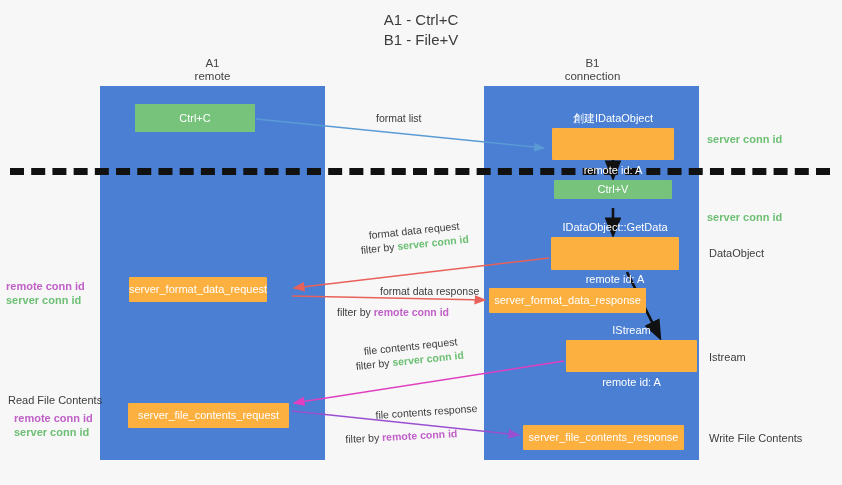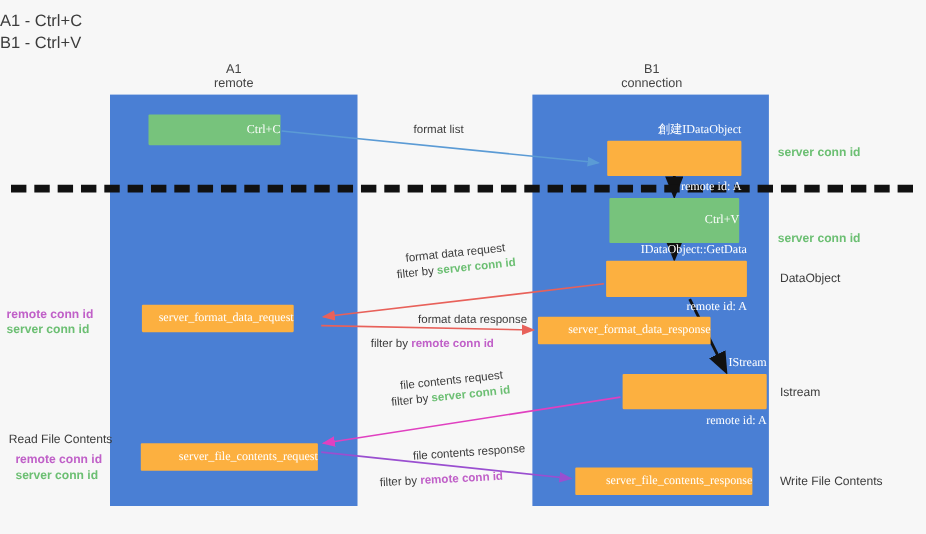--- a/index.html
+++ b/index.html
@@ -32,44 +32,44 @@
     line-height: 13px;
   }
   #header-a1 { left: 140px; top: 57px; width: 145px; }
   #header-b1 { left: 525px; top: 57px; width: 135px; }
 
   .title {
     position: absolute;
     left: 0;
     top: 10px;
     width: 842px;
+    text-align: center;
     font-size: 15px;
     color: #3c3c3c;
     line-height: 20px;
   }
 
   .box {
     position: absolute;
     box-sizing: border-box;
     display: flex;
     flex-direction: column;
-    align-items: flex-end;
+    align-items: center;
     justify-content: center;
     color: #ffffff;
     font-size: 11px;
     line-height: 13px;
     text-align: center;
     border-radius: 1px;
-    font-family: Liberation Serif, serif;
   }
   .box.green { background: #77c37c; }
   .box.orange { background: #fcb040; gap: 39px; }
 
   #box-ctrlc  { left: 135px; top: 104px; width: 120px; height: 28px; }
-  #box-ctrlv  { left: 554px; top: 180px; width: 118px; height: 41px; }
+  #box-ctrlv  { left: 554px; top: 180px; width: 118px; height: 19px; }
   #box-idataobject-create { left: 552px; top: 128px; width: 122px; height: 32px; }
   #box-getdata { left: 551px; top: 237px; width: 128px; height: 33px; }
   #box-istream { left: 566px; top: 340px; width: 131px; height: 32px; }
   #box-sfdreq { left: 129px; top: 277px; width: 138px; height: 25px; }
   #box-sfdres { left: 489px; top: 288px; width: 157px; height: 25px; }
   #box-sfcreq { left: 128px; top: 403px; width: 161px; height: 25px; }
   #box-sfcres { left: 523px; top: 425px; width: 161px; height: 25px; }
 
   .dashline {
     position: absolute;
@@ -125,21 +125,21 @@
     pointer-events: none;
   }
 </style>
 </head>
 <body>
 
 <div id="canvas">
 
   <div class="title">
     <div>A1 - Ctrl+C</div>
-    <div>B1 - Ctrl+V</div>
+    <div>B1 - File+V</div>
   </div>
 
   <div class="lane-header" id="header-a1">
     <div>A1</div>
     <div>remote</div>
   </div>
   <div class="lane-header" id="header-b1">
     <div>B1</div>
     <div>connection</div>
   </div>

